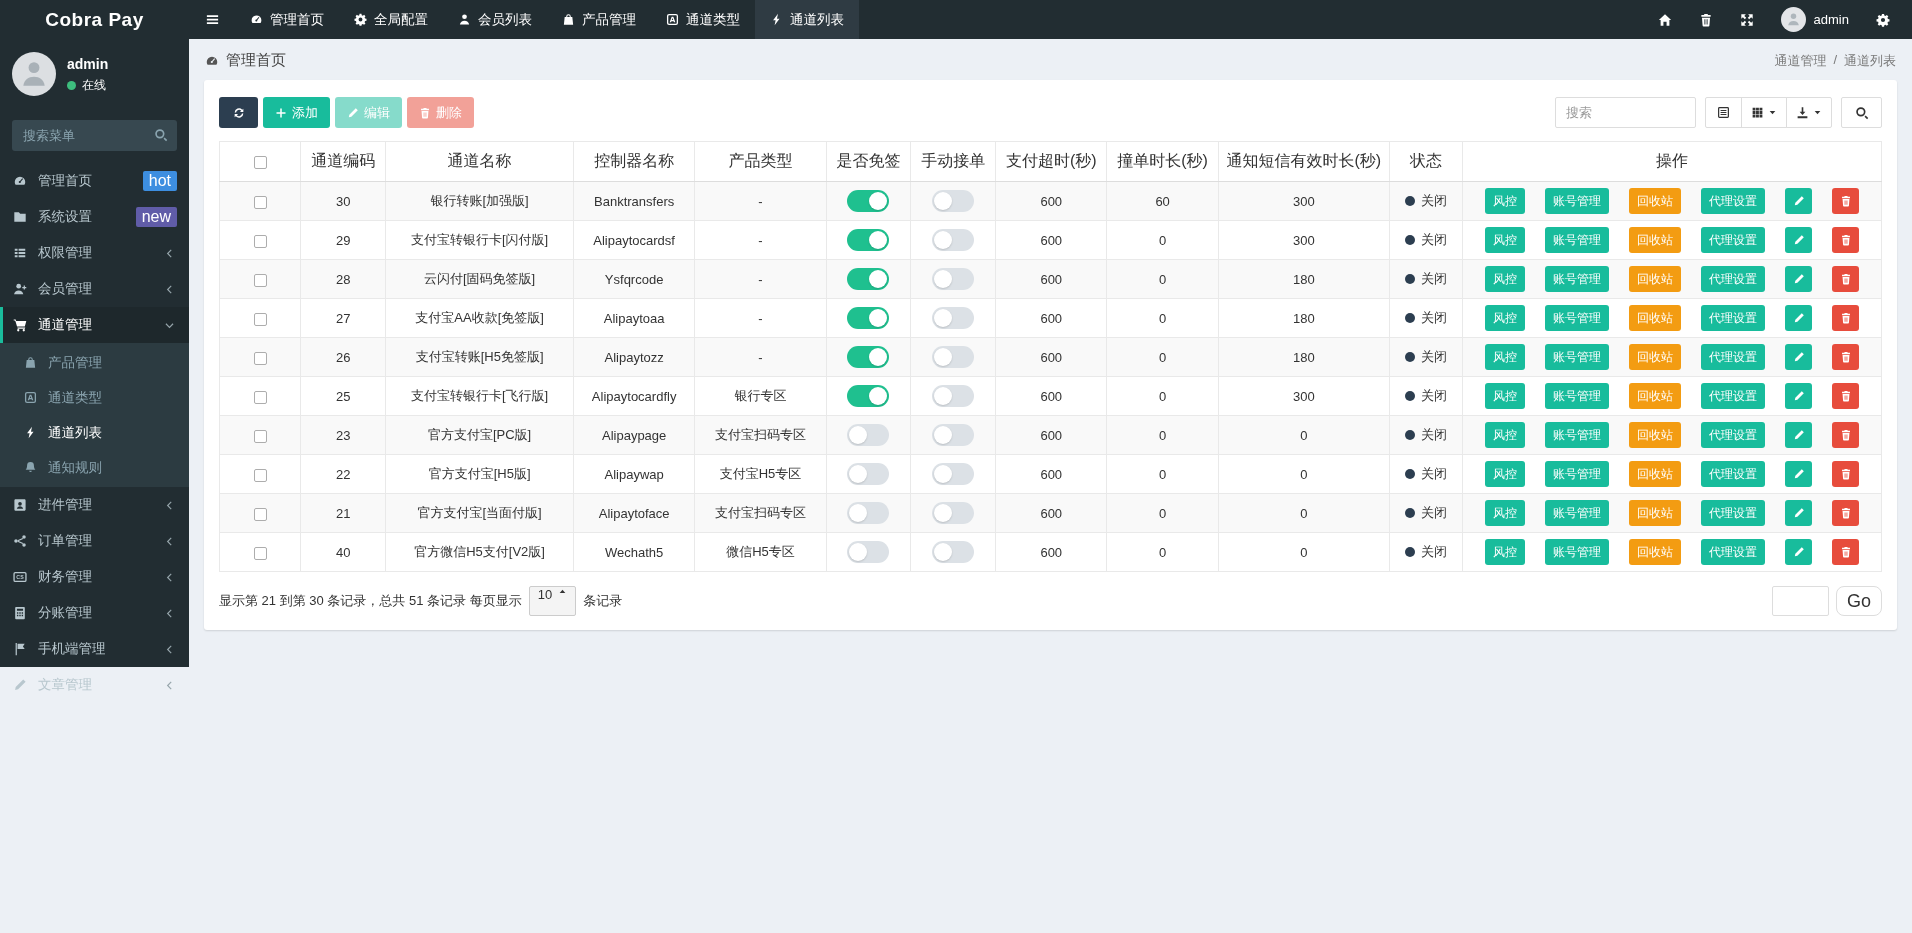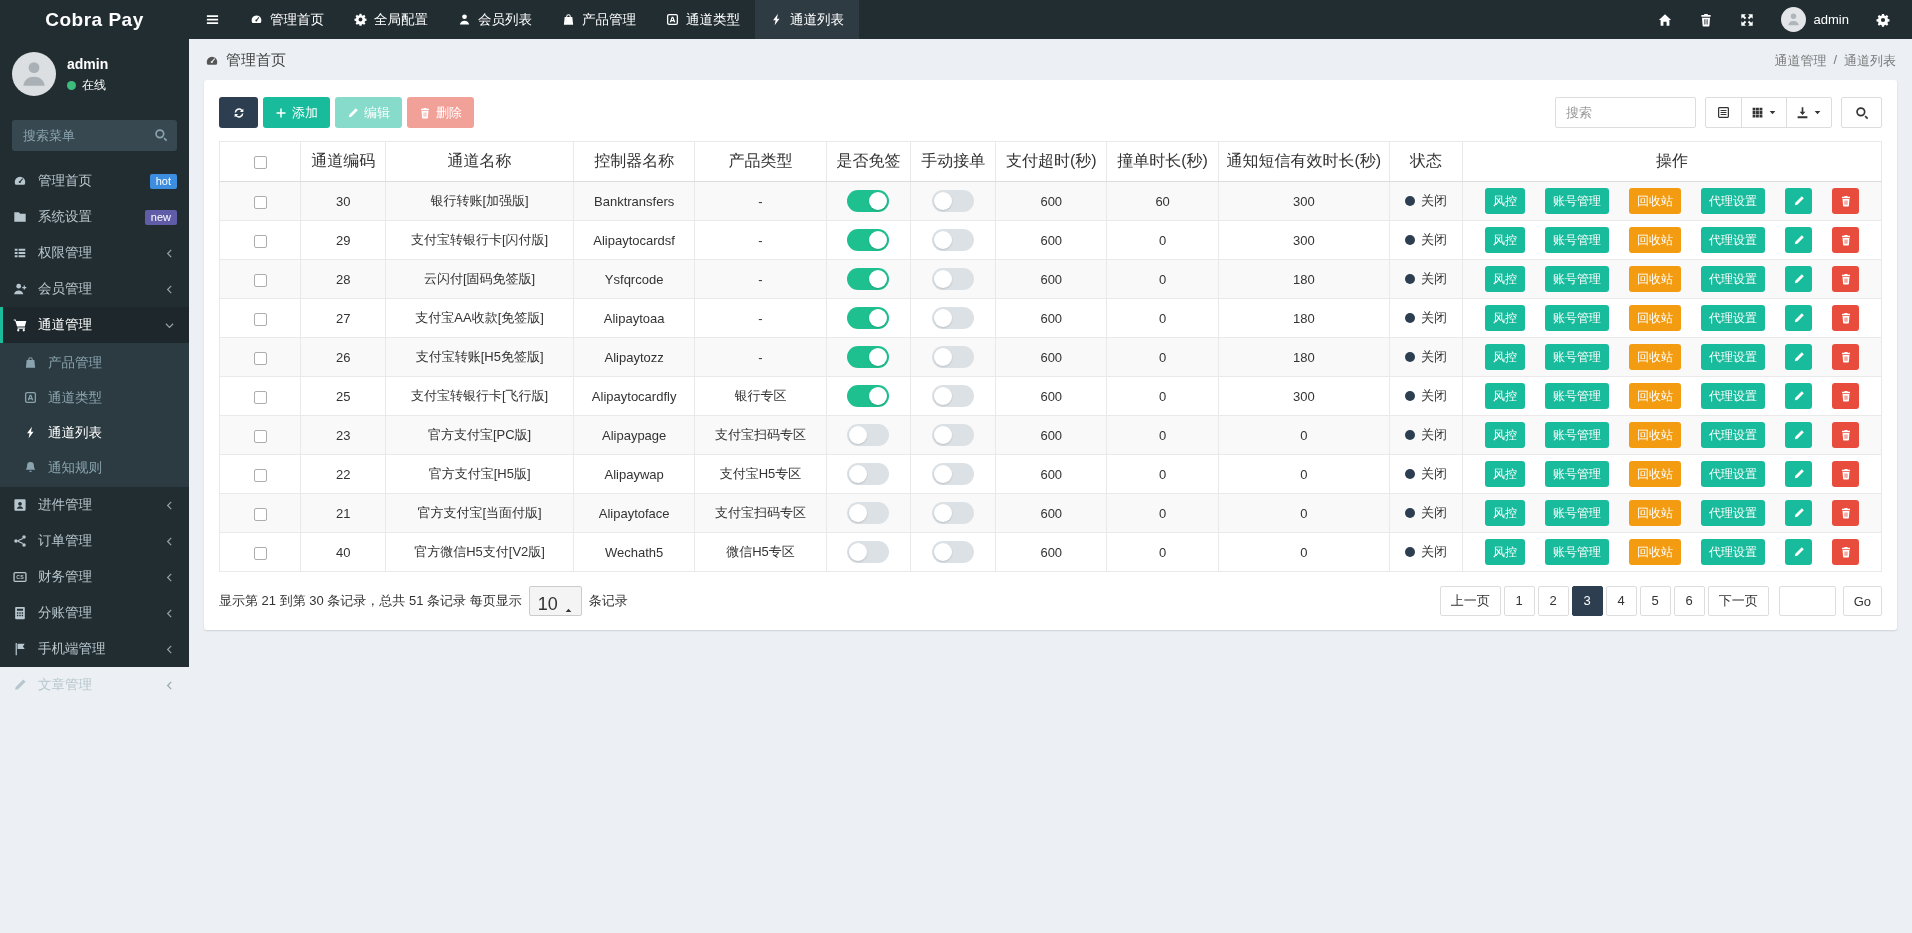--- a/index.html
+++ b/index.html
@@ -34,21 +34,21 @@
   .side-search{margin:13px 12px 12px;position:relative}
   .side-search input{width:100%;height:31px;background:#374850;border:none;border-radius:3px;color:#ccc;font-size:13px;padding:0 30px 0 11px}
   .side-search input::placeholder{color:#8aa4af}
   .side-search .icn{position:absolute;right:9px;top:8px;font-size:14px;color:#8aa4af}
   .smenu{list-style:none}
   .s-item{height:36px;display:flex;align-items:center;gap:10px;padding:0 12px;color:#b8c7ce;font-size:13.5px;cursor:pointer}
   .s-item .icn{font-size:14px;width:16px}
   .s-item .lbl{flex:1}
   .s-item .chev{font-size:11px;color:#96a5ab}
   .s-item.active-parent{background:var(--darker,#1e282c);color:#fff;border-left:3px solid var(--teal,#1abc9c);padding-left:9px}
-  .badge{font-size:11px;color:#fff;padding:2px 6px;border-radius:2px;line-height:1}
+  .badge{font-size:16px;color:#fff;padding:2px 6px;border-radius:2px;line-height:1}
   .submenu{background:var(--submenu,#2c3b41);padding:2px 0}
   .sub-item{height:35px;display:flex;align-items:center;gap:10px;padding:0 12px 0 23px;color:#8aa4af;font-size:13.5px;cursor:pointer}
   .sub-item .icn{font-size:13px;width:15px}
   .sub-item.active{color:#fff}
 
   
   .content{position:absolute;left:189px;top:39px;right:0;bottom:0;background:var(--bg,#ecf0f5);overflow:hidden}
   .c-header{display:flex;justify-content:space-between;align-items:center;padding:12px 16px 10px}
   .page-title{font-size:15px;color:#444;display:flex;align-items:center;gap:7px}
   .page-title .icn{font-size:14px;color:#555}
@@ -87,28 +87,28 @@
   .toggle.off .knob{left:2px}
   .status-dot{width:10px;height:10px;border-radius:50%;background:var(--navy,#2c3e50);display:inline-block;margin-right:6px;vertical-align:-1px}
   .act-btn{height:26px;border:none;border-radius:3px;color:#fff;font-size:12px;padding:0 8px;margin:0 10px;display:inline-flex;align-items:center;justify-content:center;vertical-align:middle}
   .act-btn.green{background:var(--green,#18bc9c)}
   .act-btn.orange{background:var(--orange,#f39c12)}
   .act-btn.red{background:var(--red,#e74c3c)}
   .act-btn.ico{width:27px;padding:0;font-size:12px}
 
   .tfoot{display:flex;justify-content:space-between;align-items:center;margin-top:14px;font-size:13px;color:#333}
   .tfoot-left{display:flex;align-items:center}
-  .pg-size{display:inline-flex;align-items:flex-end;gap:6px;border:1px solid #ccc;background:#f4f4f4;height:30px;padding:0 8px;border-radius:2px;margin:0 7px;font-size:18px;color:#333}
+  .pg-size{display:inline-flex;align-items:flex-start;gap:6px;border:1px solid #ccc;background:#f4f4f4;height:30px;padding:0 8px;border-radius:2px;margin:0 7px;font-size:13px;color:#333}
   .pg-size .caret{font-size:9px}
   .pag{display:flex;align-items:center;gap:3px}
   .pg-item{min-width:30px;height:30px;line-height:28px;border:1px solid #ddd;background:#fff;color:#333;text-align:center;border-radius:2px;font-size:13px;cursor:pointer;padding:0 10px}
   .pg-item.num{padding:0;width:31px}
   .pg-item.active{background:var(--navy,#2c3e50);border-color:var(--navy,#2c3e50);color:#fff;cursor:default}
   .pg-input{width:57px;height:30px;border:1px solid #ddd;border-radius:2px;margin-left:7px;padding:0 6px;font-size:13px}
-  .pg-go{height:30px;padding:0 10px;border:1px solid #ddd;background:#fff;border-radius:2px;font-size:13px;color:#333;margin-left:4px}
+  .pg-go{height:30px;padding:0 10px;border:1px solid #ddd;background:#fff;border-radius:8px;font-size:18px;color:#333;margin-left:4px}
 </style>
 </head>
 <body>
 
 <div class="app">
 
   <header class="topnav">
     <div class="logo">Cobra Pay</div>
     <div class="hamburger">
       <span class="icn">
@@ -811,29 +811,19 @@
             <span>10</span>
             <span class="icn caret">
                 <svg viewBox="0 0 16 16">
                   <path d="M3 10.5h10L8 5z"></path>
                 </svg>
               </span>
           </button>
           <span>条记录</span>
         </div>
         <div class="pag">
-          <span id="pages" class="pag">
-              <div class="pg-item">上一页</div>
-              <div class="pg-item num">1</div>
-              <div class="pg-item num">2</div>
-              <div class="pg-item num active">3</div>
-              <div class="pg-item num">4</div>
-              <div class="pg-item num">5</div>
-              <div class="pg-item num">6</div>
-              <div class="pg-item">下一页</div>
-            </span>
           <input type="text" class="pg-input" style="">
           <button class="pg-go">Go</button>
         </div>
       </div>
     </div>
   </main>
 </div>
 
 </body></html>

